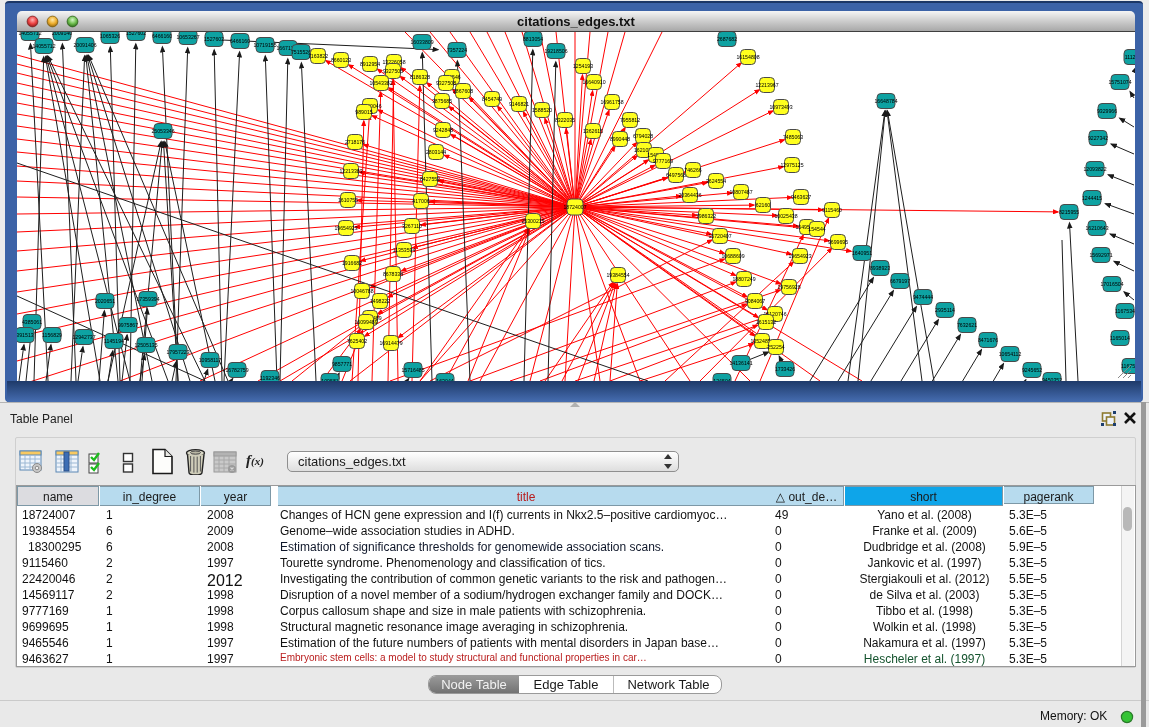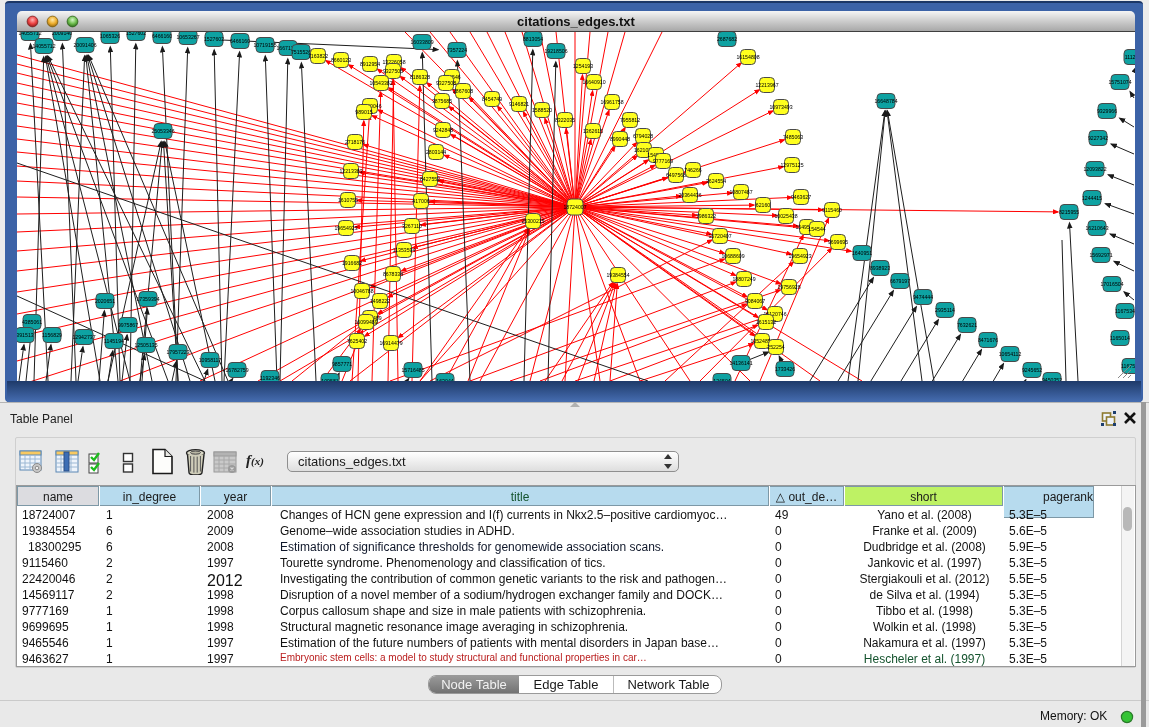--- a/index.html
+++ b/index.html
@@ -622,24 +622,24 @@
 <div class="abs" style="left:298px;top:454px;font-size:13px;color:#1a1a1a">citations_edges.txt</div>
 <svg class="abs" style="left:663px;top:454px" width="10" height="15">
 <path d="M5 0 L9 5 L1 5 Z" fill="#333"></path>
     <path d="M5 15 L9 10 L1 10 Z" fill="#333"></path>
   </svg>
 
 <div class="abs" style="left:16px;top:485px;width:1120px;height:182px;background:#fff;border:1px solid #9a9a9a"></div>
 <div style="position:absolute;left:17px;top:486px;width:82px;height:20px;background:#dcdce0;border:1px solid #7d98a6;border-left:1px solid #7d98a6;text-align:center;line-height:20px;font-size:12px;color:#1a1a1a">name</div>
 <div style="position:absolute;left:100px;top:486px;width:100px;height:20px;background:#b7dbee;border:1px solid #7d98a6;border-left:none;text-align:center;line-height:20px;font-size:12px;color:#1a1a1a">in_degree</div>
 <div style="position:absolute;left:201px;top:486px;width:70px;height:20px;background:#b7dbee;border:1px solid #7d98a6;border-left:none;text-align:center;line-height:20px;font-size:12px;color:#1a1a1a">year</div>
-<div style="position:absolute;left:272px;top:486px;width:497px;height:20px;background:#b7dbee;border:1px solid #7d98a6;border-left:none;text-align:center;line-height:20px;font-size:12px;color:#14532d">title</div>
+<div style="position:absolute;left:278px;top:486px;width:497px;height:20px;background:#b7dbee;border:1px solid #7d98a6;border-left:none;text-align:center;line-height:20px;font-size:12px;color:#b91c1c">title</div>
 <div style="position:absolute;left:770px;top:486px;width:74px;height:20px;background:#b7dbee;border:1px solid #7d98a6;border-left:none;text-align:center;line-height:20px;font-size:12px;color:#1a1a1a">△ out_de…</div>
-<div style="position:absolute;left:845px;top:486px;width:158px;height:20px;background:#bef264;border:1px solid #7d98a6;border-left:none;text-align:center;line-height:20px;font-size:12px;color:#1a1a1a">short</div>
-<div style="position:absolute;left:1004px;top:486px;width:90px;height:32px;background:#b7dbee;border:1px solid #7d98a6;border-left:none;text-align:right;line-height:20px;font-size:12px;color:#1a1a1a">pagerank</div>
+<div style="position:absolute;left:845px;top:486px;width:158px;height:20px;background:#0ea5e9;border:1px solid #7d98a6;border-left:none;text-align:center;line-height:20px;font-size:12px;color:#1a1a1a">short</div>
+<div style="position:absolute;left:1004px;top:486px;width:90px;height:18px;background:#b7dbee;border:1px solid #7d98a6;border-left:none;text-align:center;line-height:20px;font-size:12px;color:#1a1a1a">pagerank</div>
 <div style="position:absolute;left:22px;top:508px;font-size:12px;color:#111;white-space:nowrap">18724007</div>
 <div style="position:absolute;left:106px;top:508px;font-size:12px;color:#111">1</div>
 <div style="position:absolute;left:207px;top:508px;font-size:12px;color:#111">2008</div>
 <div style="position:absolute;left:280px;top:508px;width:486px;font-size:12px;color:#111;white-space:nowrap;overflow:hidden">Changes of HCN gene expression and I(f) currents in Nkx2.5–positive cardiomyoc…</div>
 <div style="position:absolute;left:775px;top:508px;font-size:12px;color:#111">49</div>
 <div style="position:absolute;left:845px;top:508px;width:159px;text-align:center;font-size:12px;color:#111;white-space:nowrap">Yano et al. (2008)</div>
 <div style="position:absolute;left:1009px;top:508px;font-size:12px;color:#111">5.3E–5</div>
 <div style="position:absolute;left:22px;top:524px;font-size:12px;color:#111;white-space:nowrap">19384554</div>
 <div style="position:absolute;left:106px;top:524px;font-size:12px;color:#111">6</div>
 <div style="position:absolute;left:207px;top:524px;font-size:12px;color:#111">2009</div>
@@ -666,21 +666,21 @@
 <div style="position:absolute;left:207px;top:572px;font-size:16px;color:#111">2012</div>
 <div style="position:absolute;left:280px;top:572px;width:486px;font-size:12px;color:#111;white-space:nowrap;overflow:hidden">Investigating the contribution of common genetic variants to the risk and pathogen…</div>
 <div style="position:absolute;left:775px;top:572px;font-size:12px;color:#111">0</div>
 <div style="position:absolute;left:845px;top:572px;width:159px;text-align:center;font-size:12px;color:#111;white-space:nowrap">Stergiakouli et al. (2012)</div>
 <div style="position:absolute;left:1009px;top:572px;font-size:12px;color:#111">5.5E–5</div>
 <div style="position:absolute;left:22px;top:588px;font-size:12px;color:#111;white-space:nowrap">14569117</div>
 <div style="position:absolute;left:106px;top:588px;font-size:12px;color:#111">2</div>
 <div style="position:absolute;left:207px;top:588px;font-size:12px;color:#111">1998</div>
 <div style="position:absolute;left:280px;top:588px;width:486px;font-size:12px;color:#111;white-space:nowrap;overflow:hidden">Disruption of a novel member of a sodium/hydrogen exchanger family and DOCK…</div>
 <div style="position:absolute;left:775px;top:588px;font-size:12px;color:#111">0</div>
-<div style="position:absolute;left:845px;top:588px;width:159px;text-align:center;font-size:12px;color:#111;white-space:nowrap">de Silva et al. (1994)</div>
+<div style="position:absolute;left:845px;top:588px;width:159px;text-align:center;font-size:12px;color:#111;white-space:nowrap">de Silva et al. (2003)</div>
 <div style="position:absolute;left:1009px;top:588px;font-size:12px;color:#111">5.3E–5</div>
 <div style="position:absolute;left:22px;top:604px;font-size:12px;color:#111;white-space:nowrap">9777169</div>
 <div style="position:absolute;left:106px;top:604px;font-size:12px;color:#111">1</div>
 <div style="position:absolute;left:207px;top:604px;font-size:12px;color:#111">1998</div>
 <div style="position:absolute;left:280px;top:604px;width:486px;font-size:12px;color:#111;white-space:nowrap;overflow:hidden">Corpus callosum shape and size in male patients with schizophrenia.</div>
 <div style="position:absolute;left:775px;top:604px;font-size:12px;color:#111">0</div>
 <div style="position:absolute;left:845px;top:604px;width:159px;text-align:center;font-size:12px;color:#111;white-space:nowrap">Tibbo et al. (1998)</div>
 <div style="position:absolute;left:1009px;top:604px;font-size:12px;color:#111">5.3E–5</div>
 <div style="position:absolute;left:22px;top:620px;font-size:12px;color:#111;white-space:nowrap">9699695</div>
 <div style="position:absolute;left:106px;top:620px;font-size:12px;color:#111">1</div>

